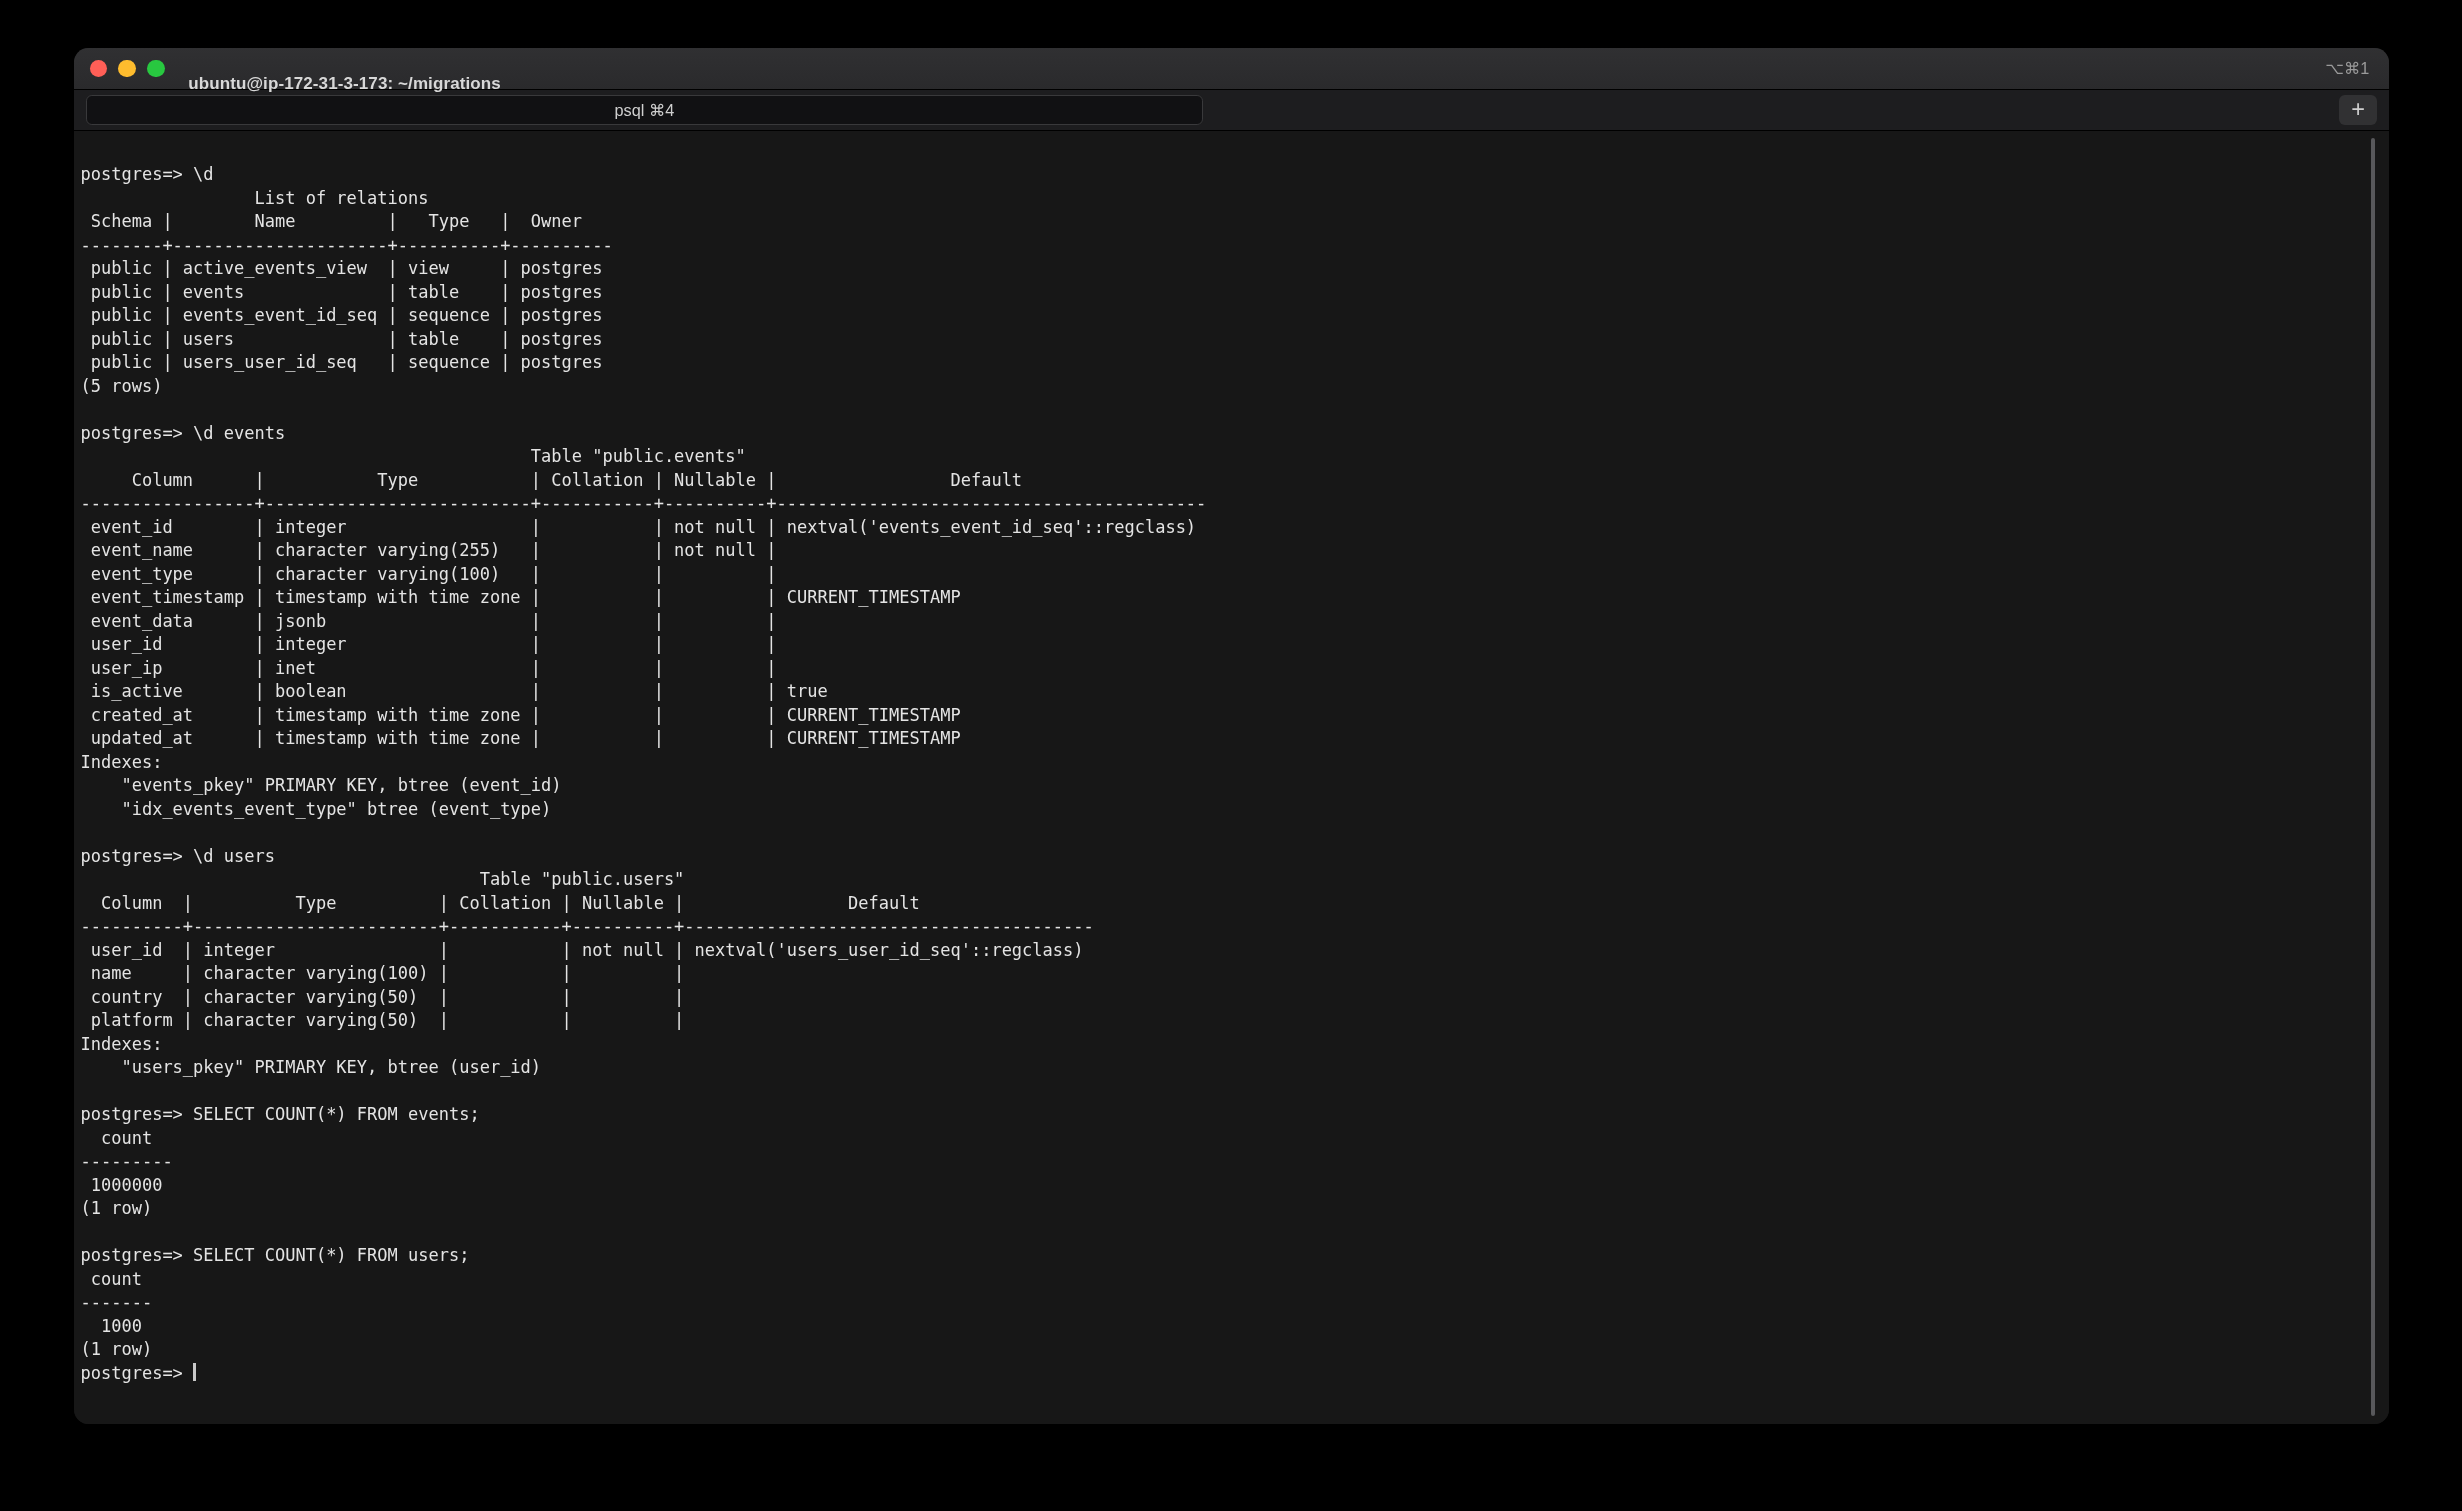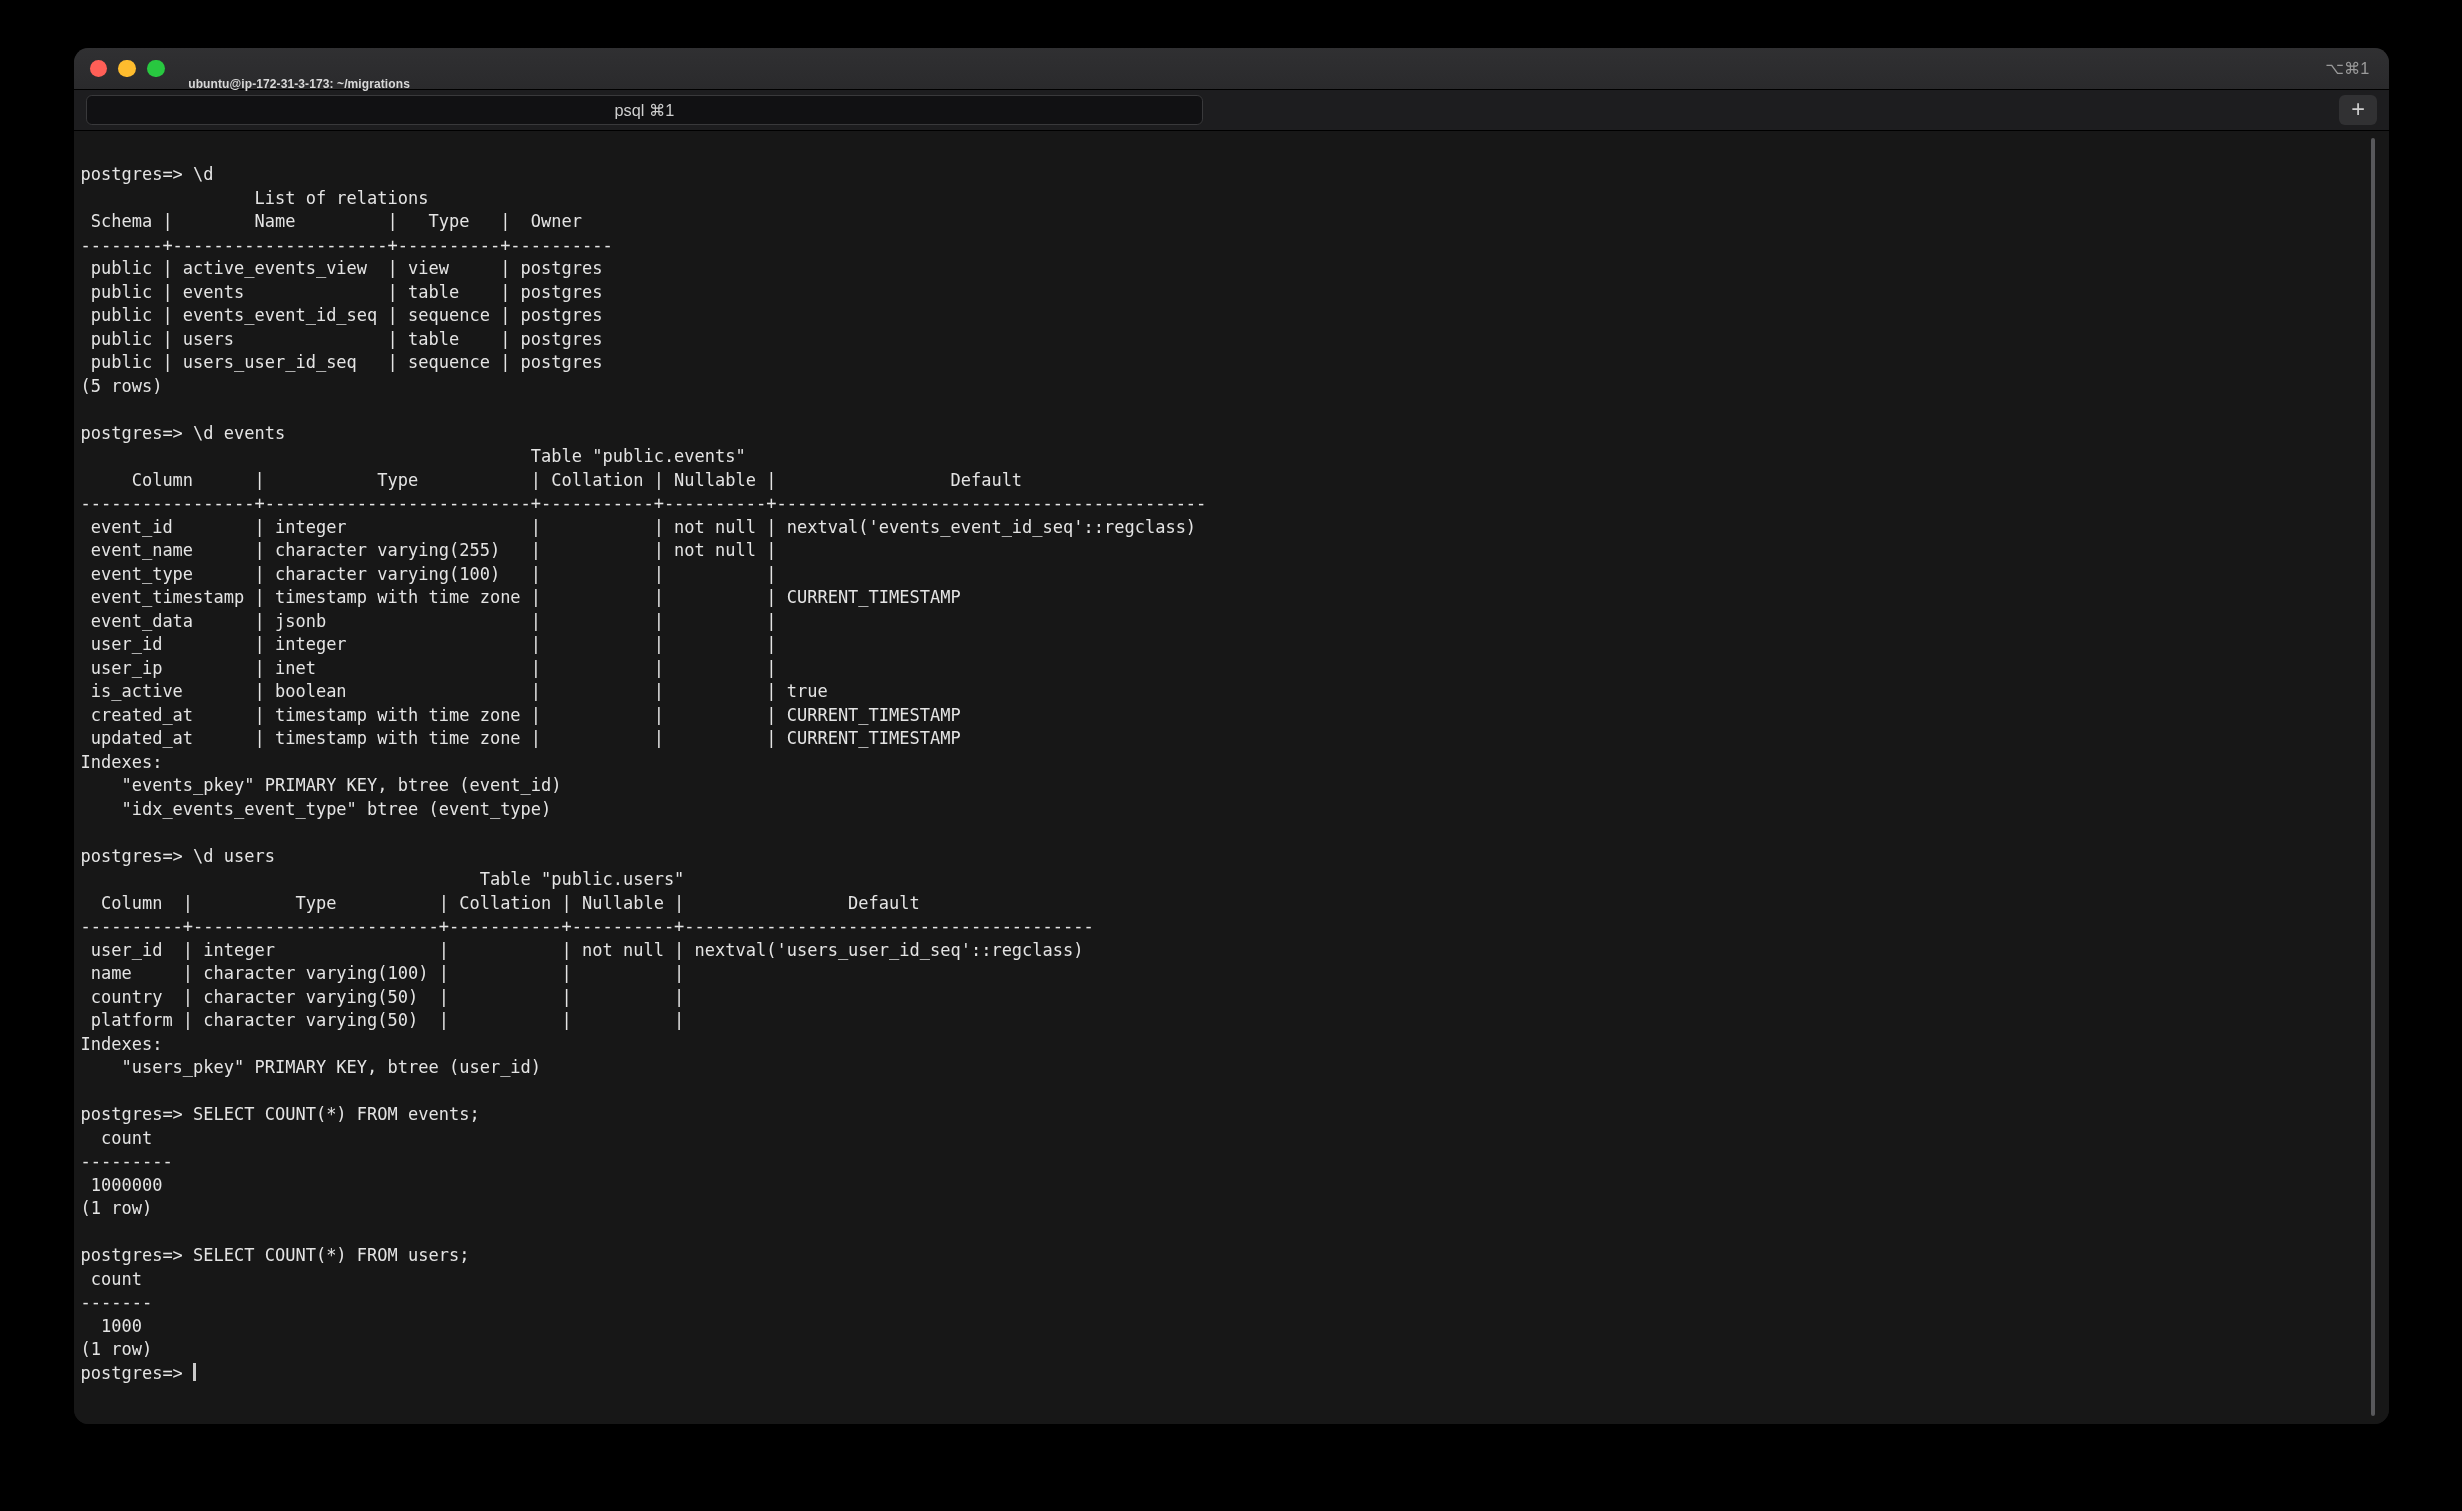--- a/index.html
+++ b/index.html
@@ -28,21 +28,21 @@
     padding: 0 19.6px 0 15.7px;
   }
   .traffic-lights { display: flex; gap: 11px; align-items: center; }
   .light { width: 17.7px; height: 17.7px; border-radius: 50%; display: inline-block; }
   .light.red    { background: #ff5f57; }
   .light.yellow { background: #febc2e; }
   .light.green  { background: #28c840; }
   .win-title {
     margin-left: 23.5px;
     color: #d8d8d8;
-    font-size: 12px;
+    font-size: 17px;
     font-weight: 700;
     letter-spacing: 0.1px;
     white-space: nowrap;
     margin-top: 30px;
   }
   .win-shortcut {
     margin-left: auto;
     color: #9a9a9a;
     font-size: 16.3px;
     white-space: nowrap;
@@ -135,21 +135,21 @@
         <span class="light red"></span>
         <span class="light yellow"></span>
         <span class="light green"></span>
       </div>
       <div class="win-title">ubuntu@ip-172-31-3-173: ~/migrations</div>
       <div class="win-shortcut">⌥⌘1</div>
     </div>
 
     <div class="tabbar">
       <div class="tab active">
-        <span>psql ⌘1</span>
+        <span>psql ⌘4</span>
       </div>
       <div class="tab inactive">
         <span>ubuntu@ip-172-31-3-173: ~/migrations (ssh) ⌘2</span>
       </div>
       <div class="newtab">+</div>
     </div>
 
     <div class="terminal">
       <div class="output">postgres=&gt; \d
                  List of relations

